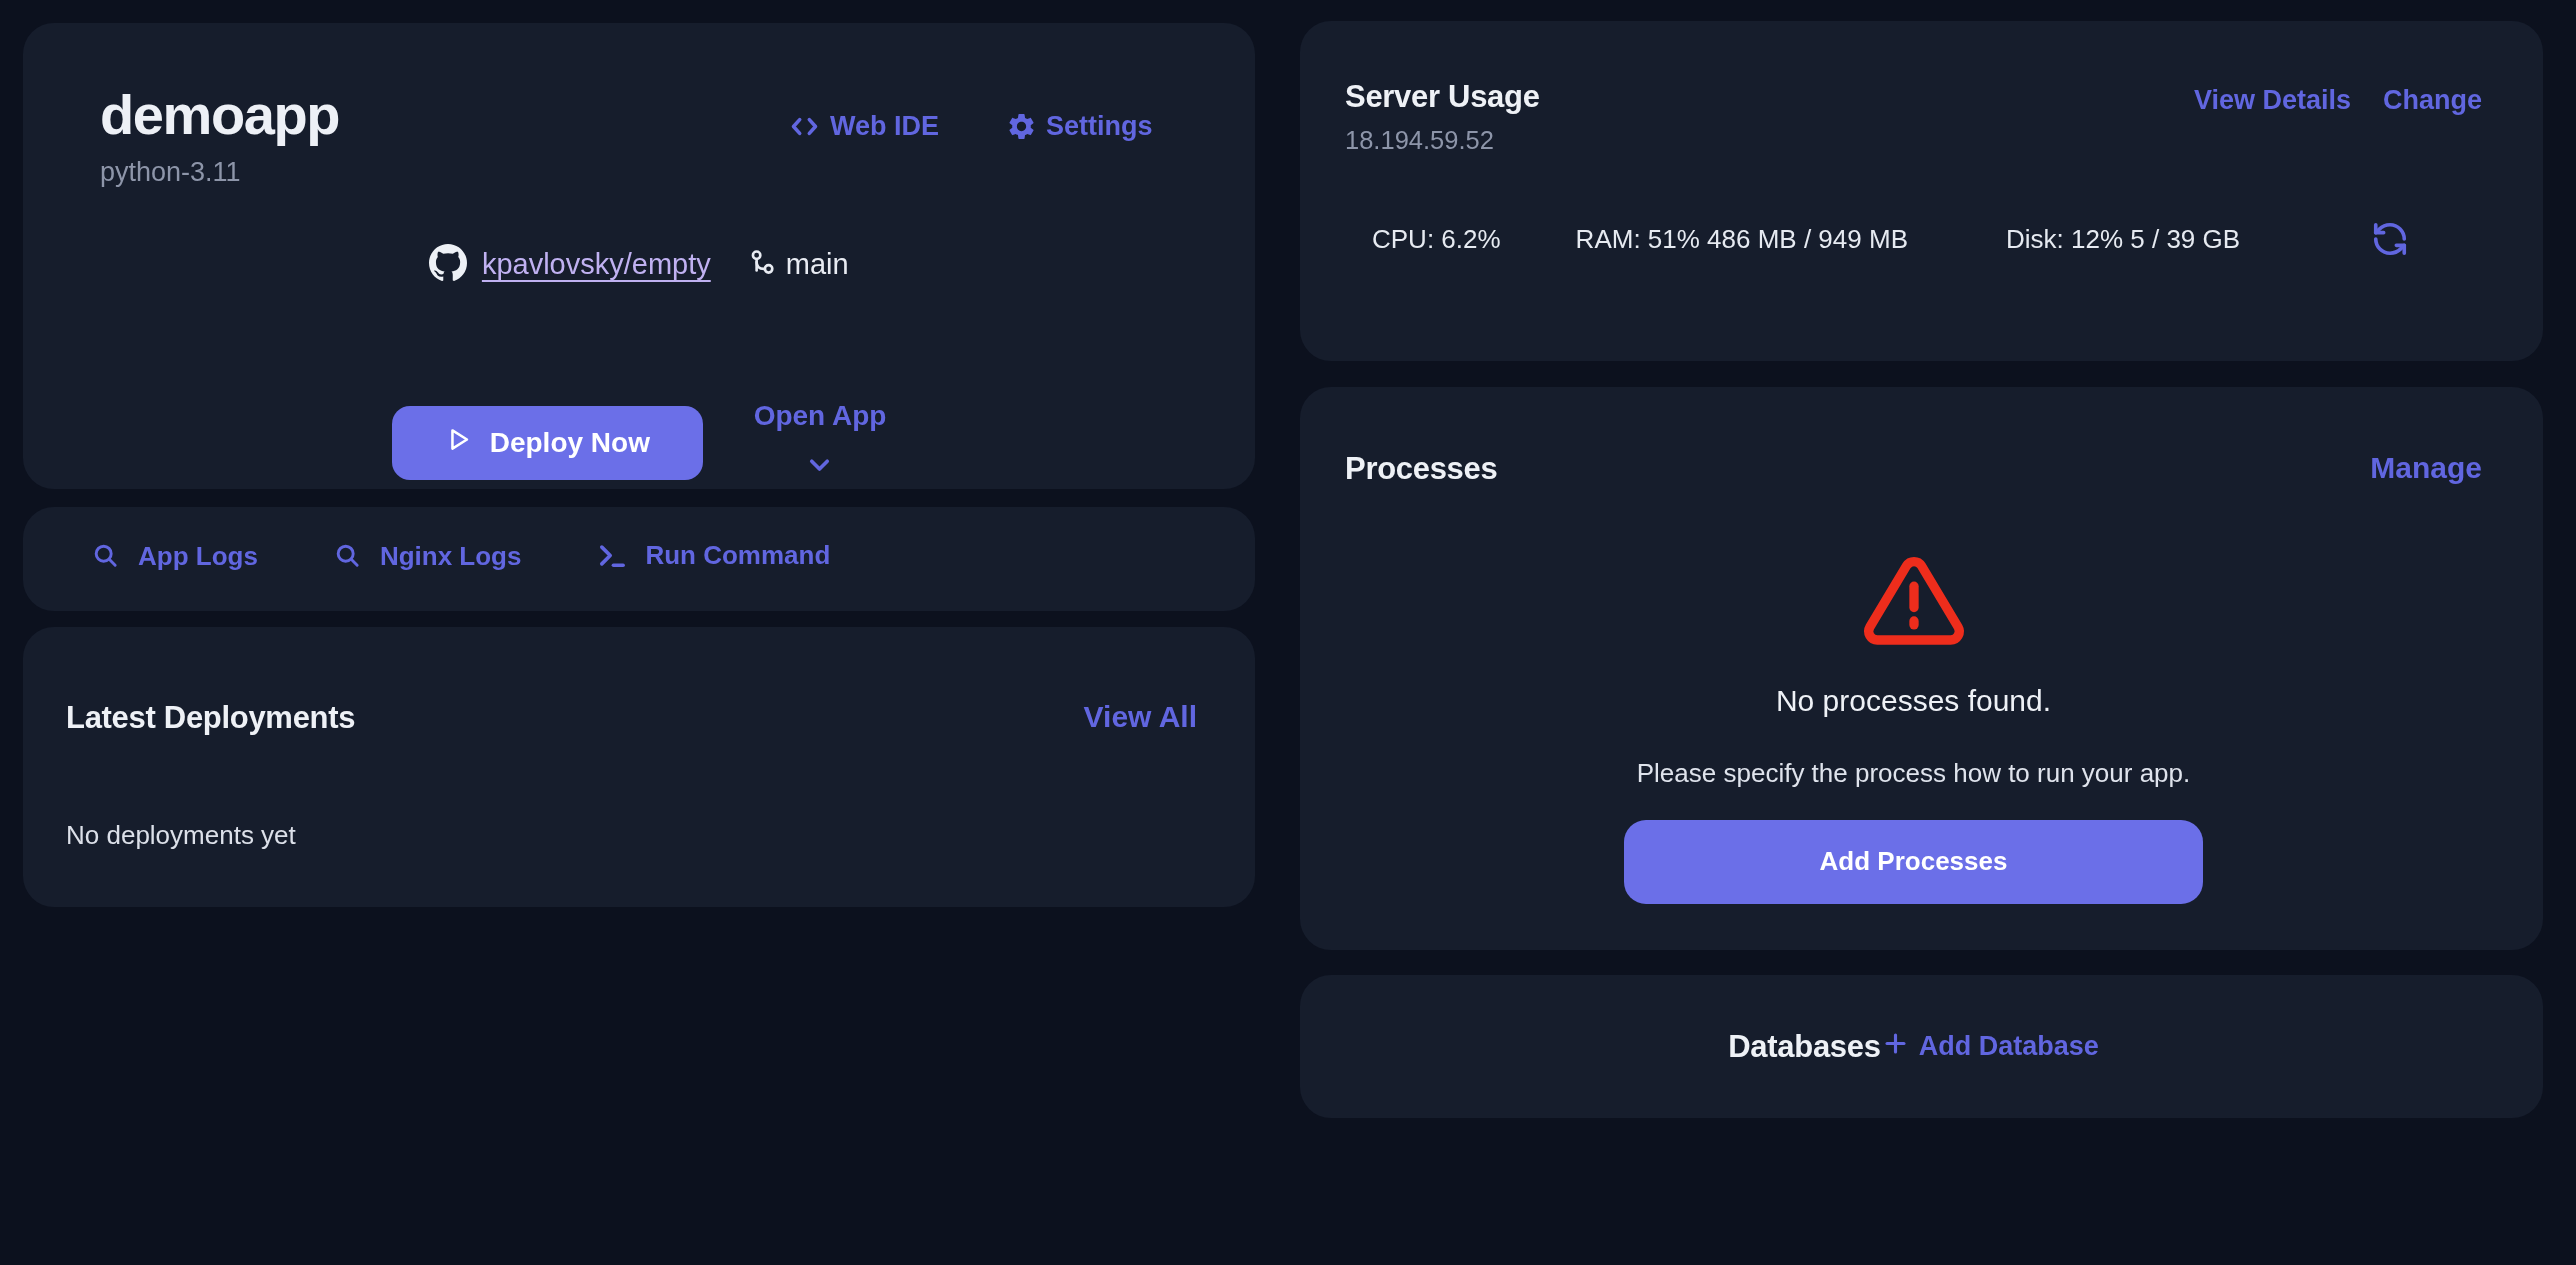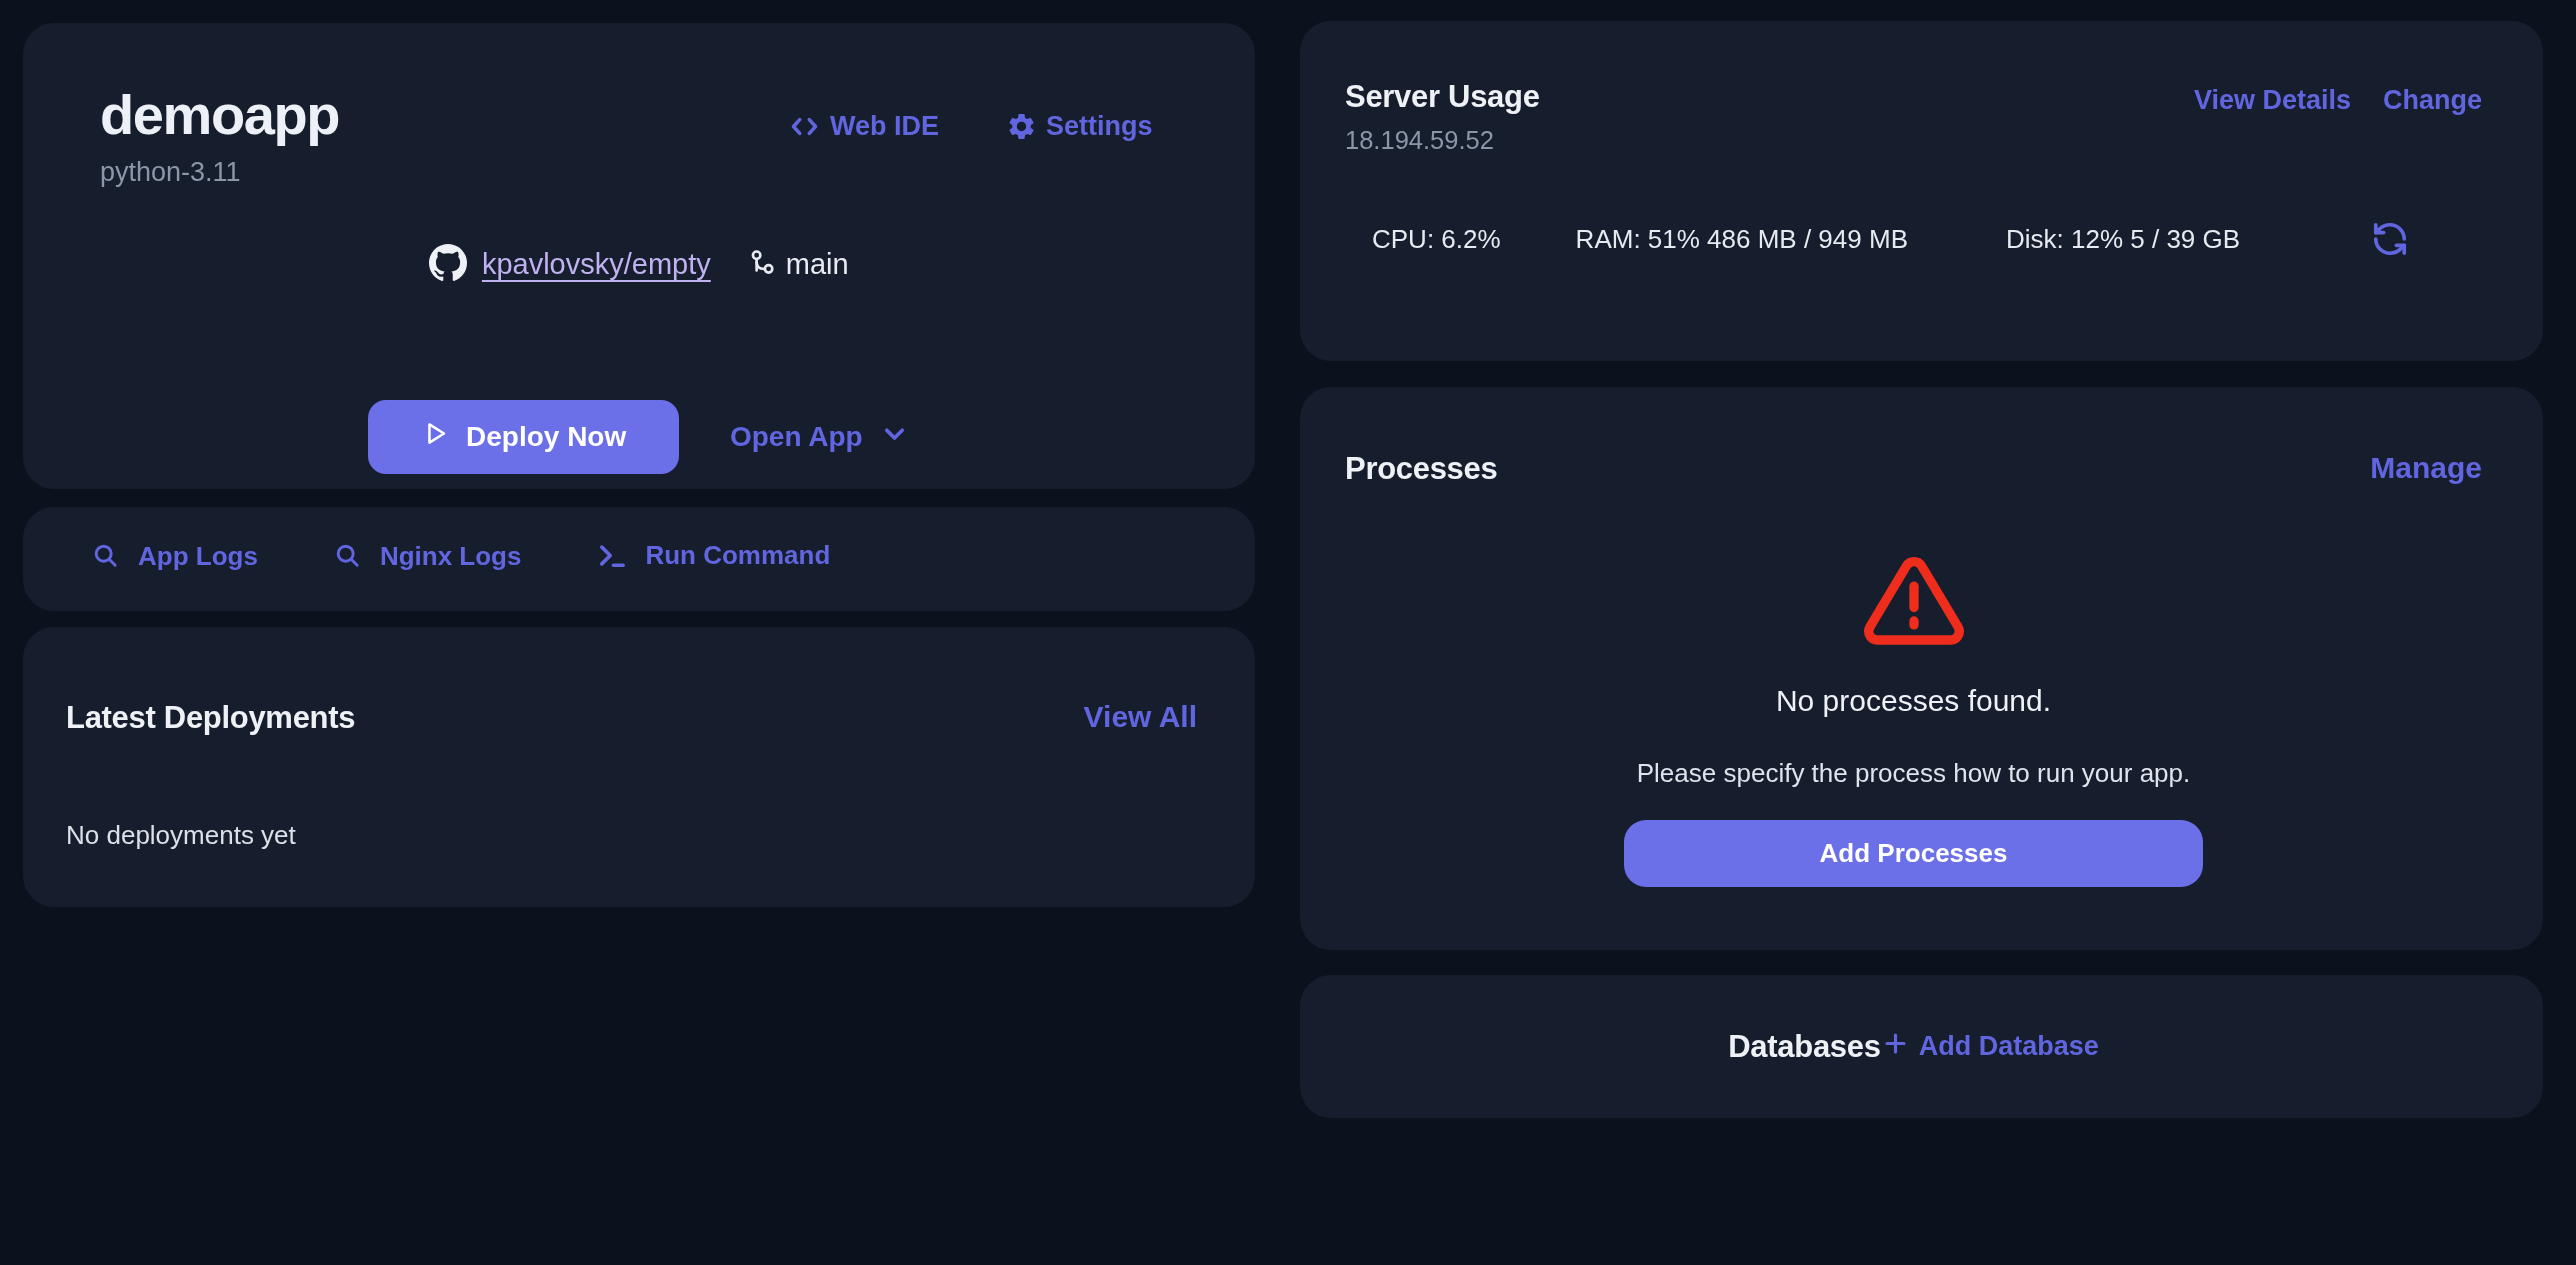--- a/index.html
+++ b/index.html
@@ -23,21 +23,21 @@
   .hlink svg{display:block;}
 
   .repo-row{display:flex;justify-content:center;align-items:center;gap:14.5px;margin-top:56px;}
   .repo-link{color:#c0b1f1;font-size:29px;text-decoration:underline;text-underline-offset:6.4px;cursor:pointer;}
   .branch-wrap{display:flex;align-items:center;gap:5.5px;margin-left:22px;}
   .branch-label{font-size:29px;color:#e8ebf2;}
 
   .actions-row{display:flex;justify-content:center;align-items:center;gap:51px;margin-top:115px;}
   .deploy-btn{width:311px;height:74px;border:none;border-radius:18px;background:#6b6fe8;color:#ffffff;
     font-family:inherit;font-weight:700;font-size:28px;display:flex;align-items:center;justify-content:center;gap:16.4px;cursor:pointer;}
-  .open-app{display:flex;align-items:center;gap:16.4px;color:#6166e0;font-weight:700;font-size:28px;cursor:pointer;}
+  .open-app{display:flex;align-items:center;gap:16.4px;color:#6166e0;font-weight:700;font-size:28px;cursor:pointer;flex-direction:column;}
 
   
   .logs-bar{height:104px;margin-top:18px;display:flex;align-items:center;padding:0 68px;gap:75px;}
   .log-item{display:flex;align-items:flex-start;gap:18px;color:#6166e0;font-weight:700;font-size:26px;cursor:pointer;}
 
   
   .deployments-card{height:280px;margin-top:16.4px;padding:73px 58px 0 43px;}
   .card-header-row{display:flex;justify-content:space-between;align-items:flex-start;}
   .card-title{font-size:31px;font-weight:700;color:#eef1f6;margin:0;letter-spacing:-0.3px;}
   .tlink{color:#6166e0;font-weight:700;font-size:30px;cursor:pointer;text-decoration:none;display:flex;align-items:center;gap:9px;}
@@ -53,21 +53,21 @@
   .stat-ram{margin-left:75px;}
   .stat-disk{margin-left:98px;}
   .refresh-btn{margin-left:auto;margin-right:73px;background:none;border:none;padding:0;cursor:pointer;line-height:0;}
 
   
   .processes-card{height:563px;margin-top:25.5px;padding:64px 61px 16px 45px;}
   .processes-empty{text-align:center;}
   .warn-wrap{margin-top:62px;line-height:0;}
   .empty-title{font-size:30px;color:#eef1f6;margin-top:31px;}
   .empty-subtitle{font-size:26px;color:#dfe3ec;margin-top:40px;}
-  .add-processes-btn{display:block;margin:31px auto 0;width:579px;height:67px;border:none;border-radius:22px;
+  .add-processes-btn{display:block;margin:31px auto 0;width:579px;height:84px;border:none;border-radius:22px;
     background:#6b6fe8;color:#ffffff;font-family:inherit;font-weight:700;font-size:26px;cursor:pointer;}
 
   
   .databases-card{height:143px;margin-top:25.5px;padding:0 61px 0 45px;display:flex;align-items:center;justify-content:center;}
 </style>
 </head>
 <body>
 
 <div class="page">
 

